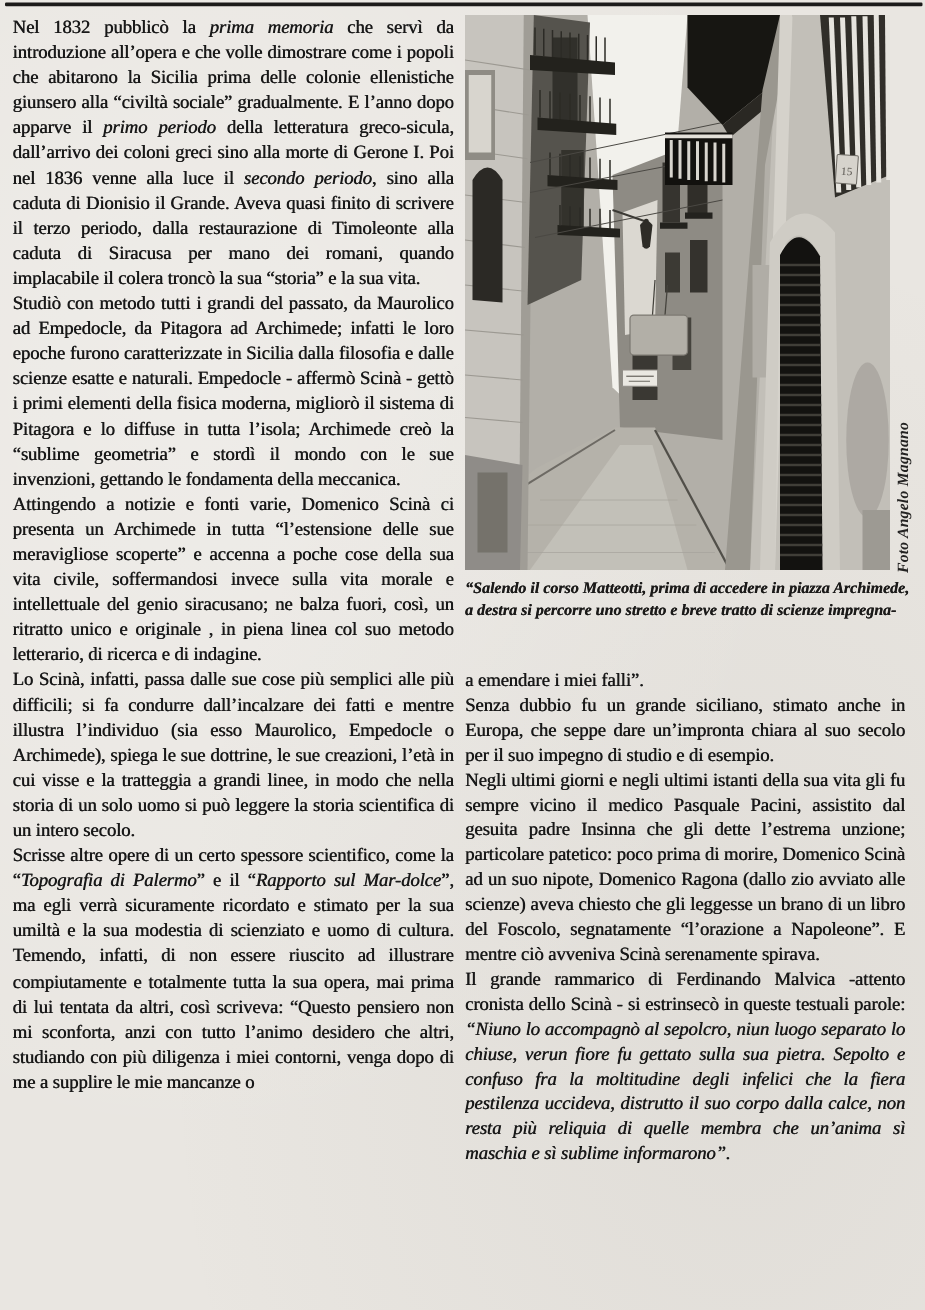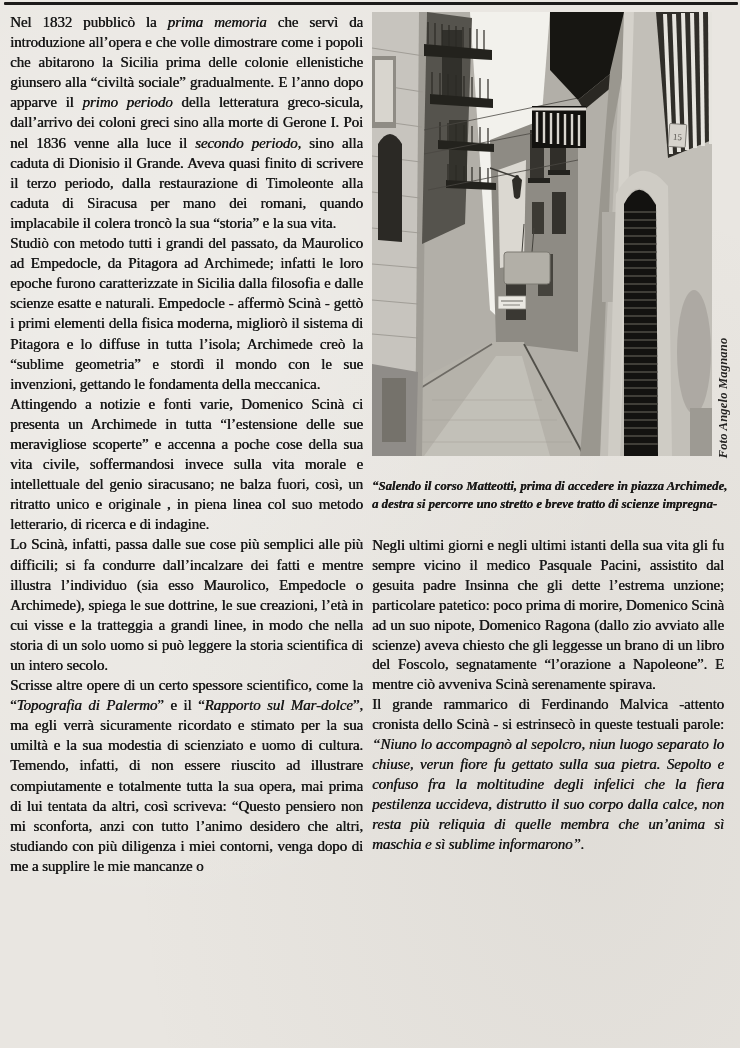--- a/index.html
+++ b/index.html
@@ -48,21 +48,20 @@
     transform-origin:center;
     white-space:nowrap;
     font-style:italic;font-weight:bold;
     font-size:12.5px;color:#242322;
     letter-spacing:.2px;
   }
   
   .caption{
     position:absolute;left:372px;top:461px;width:368px;height:75px;
     overflow:hidden;
-    margin-top:16px;
   }
   .cap-line{
     font-style:italic;font-weight:bold;
     font-size:12.8px;line-height:18.2px;
     white-space:nowrap;color:#1b1a19;
     text-shadow:0.2px 0 0 currentColor;
   }
   
   .footer{
     position:absolute;right:16px;top:1016px;
@@ -293,20 +292,22 @@
   </div>
 
   <div class="photo-credit">Foto Angelo Magnano</div>
 
   <div class="caption">
       <div class="cap-line">“Salendo il corso Matteotti, prima di accedere in piazza Archimede,</div>
       <div class="cap-line">a destra si percorre uno stretto e breve tratto di scienze impregna-</div>
     </div>
 
   <div class="col" id="right-col">
+      <p class="para"><span>a emendare i miei falli”.</span></p>
+      <p class="para"><span>Senza dubbio fu un grande siciliano, stimato anche in Europa, che seppe dare un’impronta chiara al suo secolo per il suo impegno di studio e di esempio.</span></p>
       <p class="para"><span>Negli ultimi giorni e negli ultimi istanti della sua vita gli fu sempre vicino il medico Pasquale Pacini, assistito dal gesuita padre Insinna che gli dette l’estrema unzione; particolare patetico: poco prima di morire, Domenico Scinà ad un suo nipote, Domenico Ragona (dallo zio avviato alle scienze) aveva chiesto che gli leggesse un brano di un libro del Foscolo, segnatamente “l’orazione a Napoleone”. E mentre ciò avveniva Scinà serenamente spirava.</span></p>
       <p class="para"><span>Il grande rammarico di Ferdinando Malvica -attento cronista dello Scinà - si estrinsecò in queste testuali parole: </span><i>“Niuno lo accompagnò al sepolcro, niun luogo separato lo chiuse, verun fiore fu gettato sulla sua pietra. Sepolto e confuso fra la moltitudine degli infelici che la fiera pestilenza uccideva, distrutto il suo corpo dalla calce, non resta più reliquia di quelle membra che un’anima sì maschia e sì sublime informarono”.</i></p>
     </div>
 
   <div class="footer">
     <span class="mag">I SIRACUSANI</span>
     <span class="pagenum">39</span>
   </div>
 
 </div>

